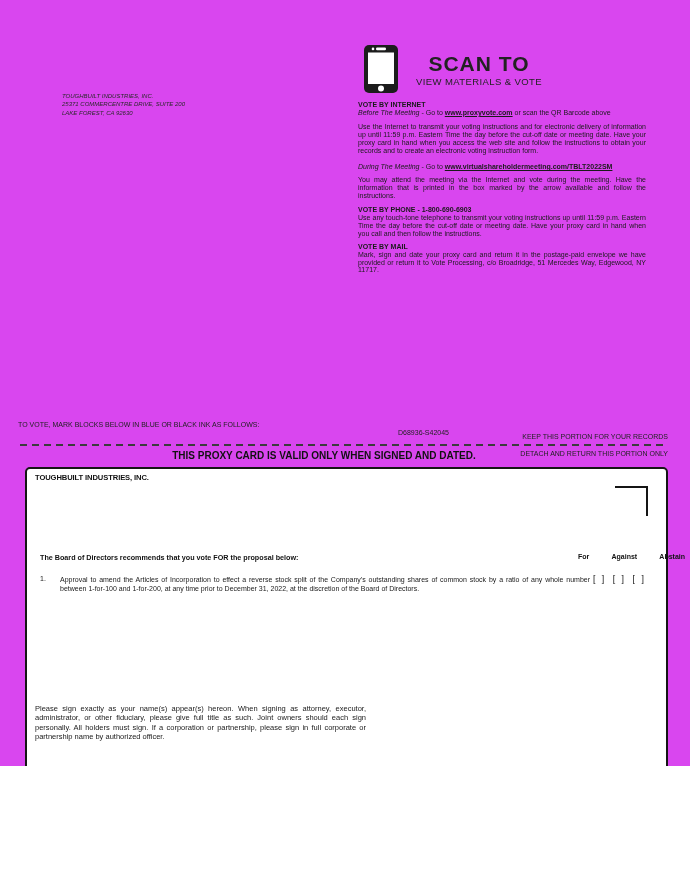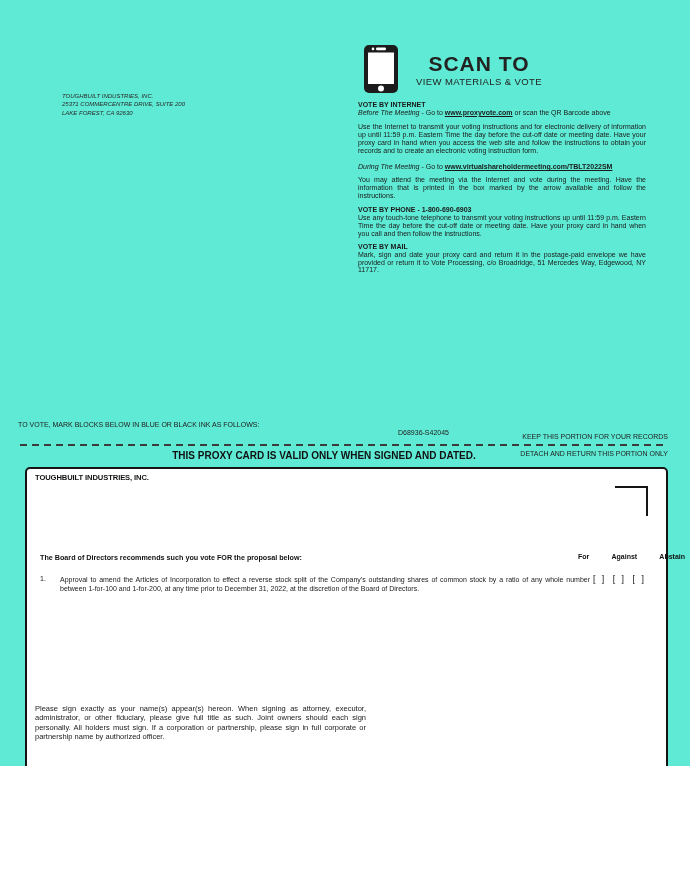--- a/index.html
+++ b/index.html
@@ -1,20 +1,20 @@
 <!DOCTYPE html>
 <html><head>
 <meta charset="utf-8">
 <style>
   * { box-sizing: border-box; margin: 0; padding: 0; }
   html,body { background:#ffffff; }
   .sheet {
     position: relative;
     width: 690px; height: 766px;
-    background: #5eead4;
+    background: #d946ef;
     font-family: "Liberation Sans", sans-serif;
     color: #1c1c1c;
     overflow: hidden;
   }
   .abs { position: absolute; }
 
   
   .address { left:62px; top:92px; font-size:6px; font-style:italic; line-height:8.4px; color:#2a2a2a; }
 
   
@@ -112,21 +112,21 @@
   <div class="abs control-number">D68936-S42045</div>
   <div class="abs keep-note">KEEP THIS PORTION FOR YOUR RECORDS</div>
   <div class="abs dash-line"></div>
   <div class="abs valid-note">THIS PROXY CARD IS VALID ONLY WHEN SIGNED AND DATED.</div>
   <div class="abs detach-note">DETACH AND RETURN THIS PORTION ONLY</div>
 
   <div class="abs card">
     <div class="abs company">TOUGHBUILT INDUSTRIES, INC.</div>
     <div class="abs corner-mark"></div>
 
-    <div class="abs recommend">The Board of Directors recommends such you vote FOR the proposal below:</div>
+    <div class="abs recommend">The Board of Directors recommends that you vote FOR the proposal below:</div>
     <div class="abs vote-cols">
       <span>For</span>
       <span>Against</span>
       <span>Abstain</span>
     </div>
 
     <div class="abs prop-num">1.</div>
     <div class="abs prop-text">Approval to amend the Articles of Incorporation to effect a reverse stock split of the Company's outstanding shares of common stock by a ratio of any whole number between 1-for-100 and 1-for-200, at any time prior to December 31, 2022, at the discretion of the Board of Directors.</div>
     <div class="abs marks">
       <span class="mark">[  ]</span>

